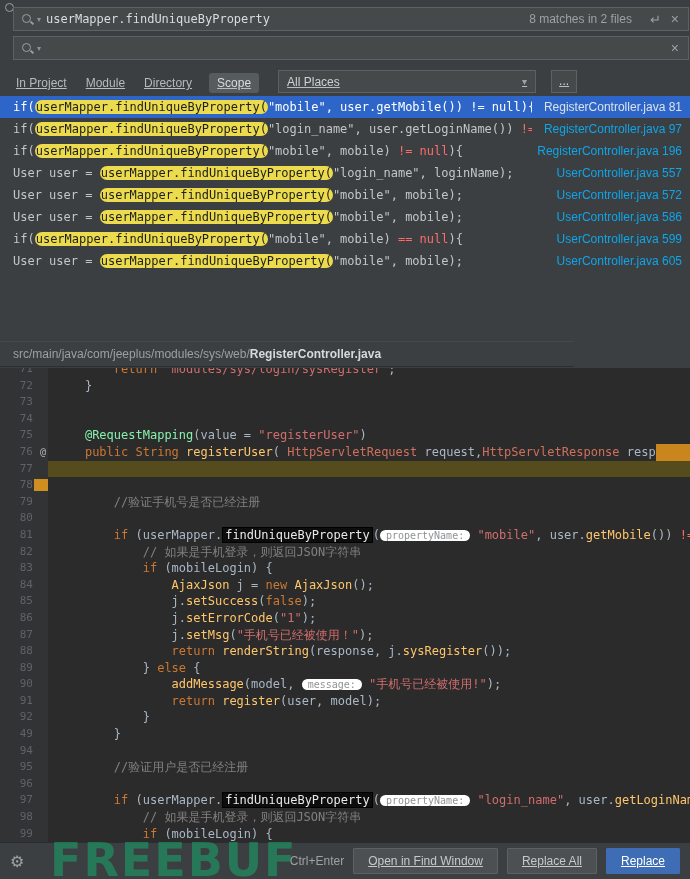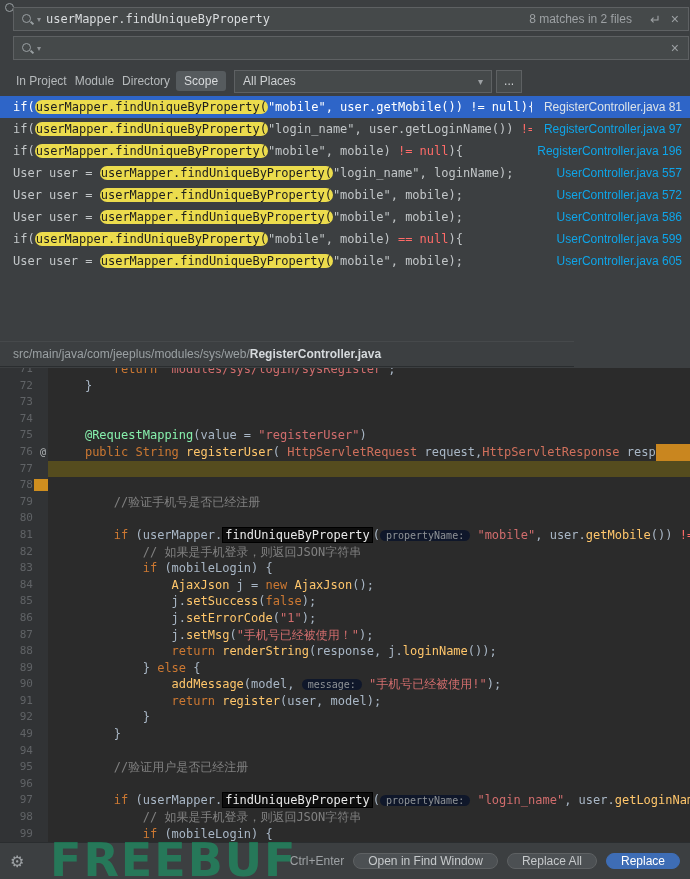--- a/index.html
+++ b/index.html
@@ -18,21 +18,21 @@
 
   .field-row { position:absolute; left:13px; width:676px; height:24px; background:#45494a;
                border:1px solid #5e6163; display:flex; align-items:center; padding:0 7px; gap:5px; }
   .search-row { top:7px; }
   .replace-row { top:36px; }
   .field-text { flex:1; font:12px "DejaVu Sans Mono",monospace; color:#d9dcde; white-space:pre; overflow:hidden; }
   .matches-label { color:#9da1a4; margin-right:10px; white-space:nowrap; }
   .field-icon { color:#9da1a4; cursor:pointer; font-size:13px; padding:0 3px; }
   .close-x { color:#9da1a4; cursor:pointer; font-size:14px; padding:0 2px; }
 
-  .filter-row { position:absolute; left:14px; top:69px; height:24px; display:flex; align-items:center; gap:4px; }
+  .filter-row { position:absolute; left:14px; top:69px; height:24px; display:flex; align-items:flex-end; gap:15px;text-decoration:underline; }
   .ftab { color:#b6babc; cursor:pointer; padding:3px 2px; }
   .ftab.selected { background:#565b5e; border-radius:3px; padding:3px 8px; color:#dadcde; }
   .combo { width:258px; height:23px; background:#45494a; border:1px solid #5e6163; display:flex;
            align-items:center; padding:0 8px; cursor:pointer; margin-left:4px; }
   .combo-value { flex:1; color:#cfd2d4; }
   .combo-arrow { color:#9da1a4; font-size:10px; }
   .more-btn { width:26px; height:23px; background:#45494a; border:1px solid #5e6163; color:#cfd2d4;
               cursor:pointer; font-size:12px; line-height:19px; text-align:center; }
 
   
@@ -68,29 +68,29 @@
 
   .tk-pl  { color:#a9b7c6; }
   .tk-kw  { color:#cc7832; }
   .tk-str { color:#d16d6d; }
   .tk-yel { color:#ffc66b; }
   .tk-typ { color:#d0705c; }
   .tk-cmt { color:#808080; }
   .tk-red { color:#ff6b68; }
   .tk-ann { color:#86efac; }
   .tk-hl  { background:#0d0d0d; color:#e8e8e8; border:1px solid #000; padding:0 2px; }
-  .tk-hint{ background:#0f172a; color:#8f9396; border-radius:7px; padding:0 6px; font-size:10px; }
+  .tk-hint{ background:#ffffff; color:#8f9396; border-radius:7px; padding:0 6px; font-size:10px; }
 
   
   .footer { position:absolute; left:0; top:842px; width:690px; height:37px; background:#3c3f41;
             border-top:1px solid #2a2d2f; display:flex; align-items:center; padding:0 10px; gap:9px; }
   .gear { color:#9da1a4; font-size:16px; cursor:pointer; }
   .shortcut { margin-left:auto; color:#9da1a4; }
-  .btn { height:16px; padding:0 14px; background:#4c5053; border:1px solid #5e6163; border-radius:10px;
-         color:#c6c9cb; font:12px "Liberation Sans",sans-serif; cursor:pointer; }
+  .btn { height:26px; padding:0 14px; background:#4c5053; border:1px solid #5e6163; border-radius:1px;
+         color:#c6c9cb; font:12px "Liberation Sans",sans-serif; cursor:pointer;text-decoration:underline; }
   .btn.primary { background:#3e6db5; border-color:#3e6db5; color:#ffffff; }
 
   .watermark { position:absolute; left:50px; top:833px; font:900 46px "DejaVu Sans",sans-serif;
                color:#12b272; opacity:.5; letter-spacing:2px; z-index:6; pointer-events:none; }
 </style>
 </head>
 <body>
 
 <div class="app">
 
@@ -270,21 +270,21 @@
         <div class="code-line">
           <span class="gutter">
             <span class="lnum">87</span>
           </span>
           <span class="code"><span class="tk-pl">                j.</span><span class="tk-yel">setMsg</span><span class="tk-pl">(</span><span class="tk-str">"手机号已经被使用！"</span><span class="tk-pl">);</span></span>
         </div>
         <div class="code-line">
           <span class="gutter">
             <span class="lnum">88</span>
           </span>
-          <span class="code"><span class="tk-pl">                </span><span class="tk-kw">return </span><span class="tk-yel">renderString</span><span class="tk-pl">(response, j.</span><span class="tk-yel">loginName</span><span class="tk-pl">());</span></span>
+          <span class="code"><span class="tk-pl">                </span><span class="tk-kw">return </span><span class="tk-yel">renderString</span><span class="tk-pl">(response, j.</span><span class="tk-yel">sysRegister</span><span class="tk-pl">());</span></span>
         </div>
         <div class="code-line">
           <span class="gutter">
             <span class="lnum">89</span>
           </span>
           <span class="code"><span class="tk-pl">            } </span><span class="tk-kw">else</span><span class="tk-pl"> {</span></span>
         </div>
         <div class="code-line">
           <span class="gutter">
             <span class="lnum">90</span>

